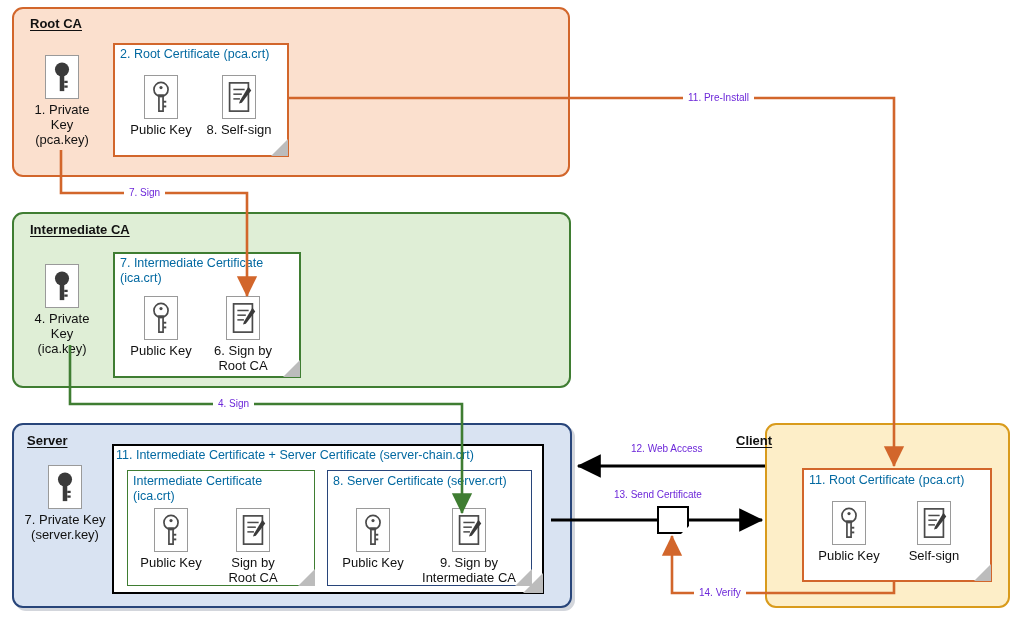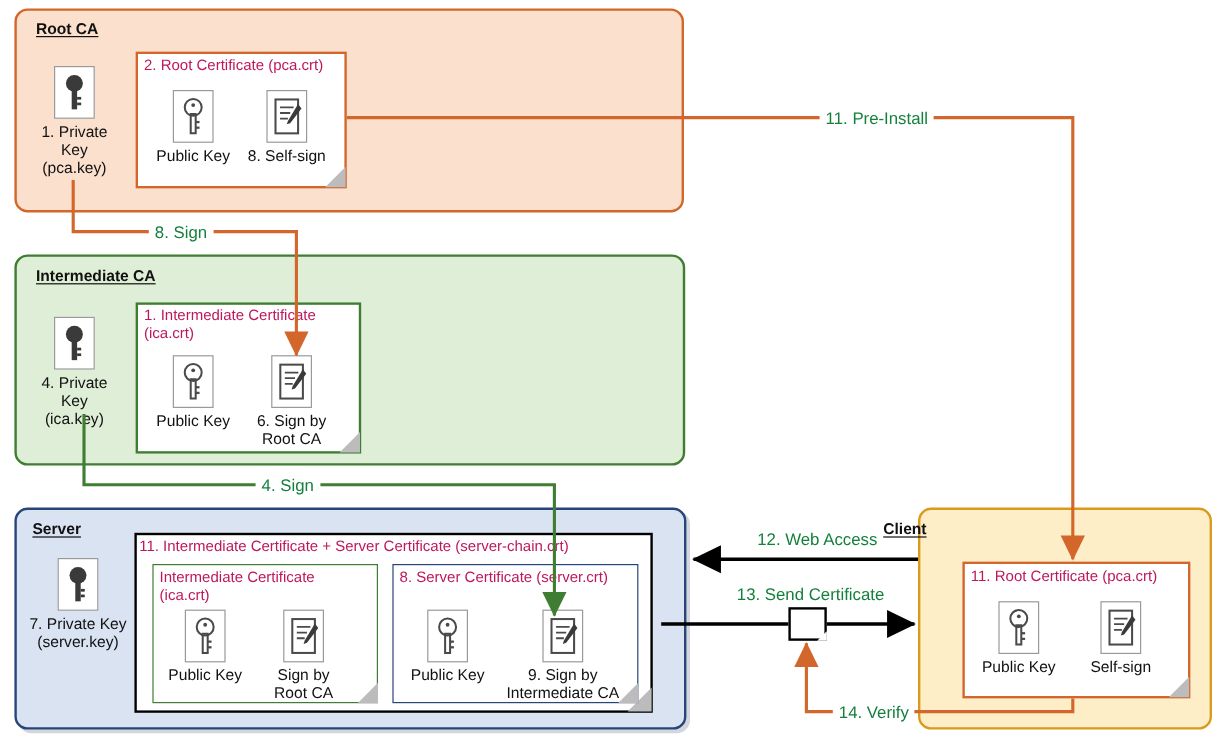--- a/index.html
+++ b/index.html
@@ -14,38 +14,38 @@
 
   #zone-root{left:12px;top:7px;width:558px;height:170px;background:#fbe0ce;border:2px solid #d2662b;}
   #zone-inter{left:12px;top:212px;width:559px;height:176px;background:#dfeed6;border:2px solid #3f7d32;}
   #zone-server{left:12px;top:423px;width:560px;height:185px;background:#d9e3f2;border:2px solid #28457a;
       box-shadow:3px 3px 0 rgba(120,130,150,.33);}
   #zone-client{left:765px;top:423px;width:245px;height:185px;background:#fdeec8;border:2px solid #d99b1c;}
 
   
   .cert{position:absolute;background:#ffffff;box-sizing:border-box;}
   .cert .fold{position:absolute;right:-1px;bottom:-1px;width:0;height:0;}
-  .cert-title{position:absolute;font-size:12.5px;line-height:15px;color:#be185d;}
+  .cert-title{position:absolute;font-size:12.5px;line-height:15px;color:#0369a1;}
   .cert-title.center{}
 
   
   .fold-o{border-left:17px solid transparent;border-bottom:17px solid #bcbcbc;}
   .fold-g{border-left:17px solid transparent;border-bottom:17px solid #bcbcbc;}
   .fold-b{border-left:17px solid transparent;border-bottom:17px solid #bcbcbc;}
   .fold-k{border-left:20px solid transparent;border-bottom:20px solid #bcbcbc;}
 
   
   .iconwrap{position:absolute;text-align:center;}
   .iconbox{width:34px;height:44px;border:1px solid #9a9a9a;background:#fff;margin:0 auto;
       display:block;box-sizing:border-box;}
   .iconlabel{font-size:13px;line-height:15px;color:#111;margin-top:3px;white-space:pre-line;}
 
   
   #wires{position:absolute;left:0;top:0;width:1024px;height:623px;pointer-events:none;}
-  .wlabel{position:absolute;font-size:14px;color:#15803d;background:#fff;padding:0 5px;
+  .wlabel{position:absolute;font-size:10px;color:#6d28d9;background:#fff;padding:0 5px;
       white-space:nowrap;line-height:14px;text-align:center;}
 
   .chainbox{position:absolute;background:#fff;border:2px solid #000;box-sizing:border-box;}
   .minicert{position:absolute;width:32px;height:28px;background:#fff;border:2px solid #000;box-sizing:border-box;}
 </style>
 </head>
 <body>
 
 <div id="stage">
 
@@ -98,21 +98,21 @@
       <rect x="19.4" y="26" width="3.6" height="2.4" fill="#3a3a3a"></rect>
       <rect x="19.4" y="31" width="3.6" height="2.4" fill="#3a3a3a"></rect>
     </svg>
     <div class="iconlabel">4. Private Key
 (ica.key)</div>
   </div>
 
   <div class="cert" style="left:113px;top:252px;width:188px;height:126px;border:2px solid #3f7d32;">
     <div class="fold fold-g"></div>
   </div>
-  <div class="cert-title" style="left:120px;top:256px;width:180px;white-space:pre-line;">1. Intermediate Certificate
+  <div class="cert-title" style="left:120px;top:256px;width:180px;white-space:pre-line;">7. Intermediate Certificate
 (ica.crt)</div>
   <div class="iconwrap" style="left:124px;top:296px;width:74px;">
     <svg class="iconbox" viewBox="0 0 34 44">
       <circle cx="17" cy="14" r="7.5" fill="none" stroke="#4a4a4a" stroke-width="1.8"></circle>
       <circle cx="17" cy="12" r="1.7" fill="#4a4a4a"></circle>
       <path d="M14.8 20 L14.8 37 L19.2 37 L19.2 20 Z" fill="none" stroke="#4a4a4a" stroke-width="1.8"></path>
       <rect x="19.2" y="26" width="3.4" height="2" fill="#4a4a4a"></rect>
       <rect x="19.2" y="31" width="3.4" height="2" fill="#4a4a4a"></rect>
     </svg>
     <div class="iconlabel">Public Key</div>
@@ -253,20 +253,20 @@
     <path d="M551,520 L762,520" fill="none" stroke="#000000" stroke-width="3" marker-end="url(#ar-k)"></path>
 
     <path d="M894,582 L894,593 L672,593 L672,536" fill="none" stroke="#d2662b" stroke-width="2.6" marker-end="url(#ar-o)"></path>
   </svg>
 
   <div class="minicert" style="left:657px;top:506px;">
     <div style="position:absolute;right:-2px;bottom:-2px;width:0;height:0;
                 border-left:8px solid transparent;border-bottom:8px solid #ffffff;"></div>
   </div>
 
-  <div class="wlabel" style="left:124px;top:186px;">8. Sign</div>
+  <div class="wlabel" style="left:124px;top:186px;">7. Sign</div>
   <div class="wlabel" style="left:213px;top:397px;">4. Sign</div>
   <div class="wlabel" style="left:683px;top:91px;">11. Pre-Install</div>
   <div class="wlabel" style="left:626px;top:442px;background:transparent;">12. Web Access</div>
   <div class="wlabel" style="left:609px;top:488px;background:transparent;">13. Send Certificate</div>
   <div class="wlabel" style="left:694px;top:586px;">14. Verify</div>
 
 </div>
 
 </body></html>

